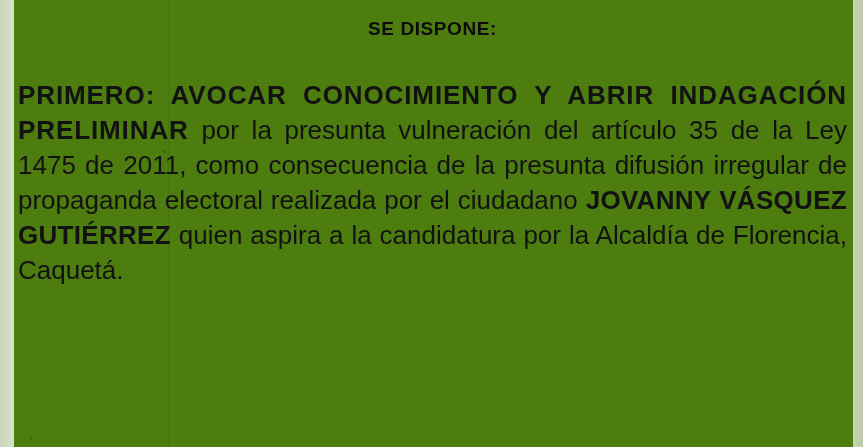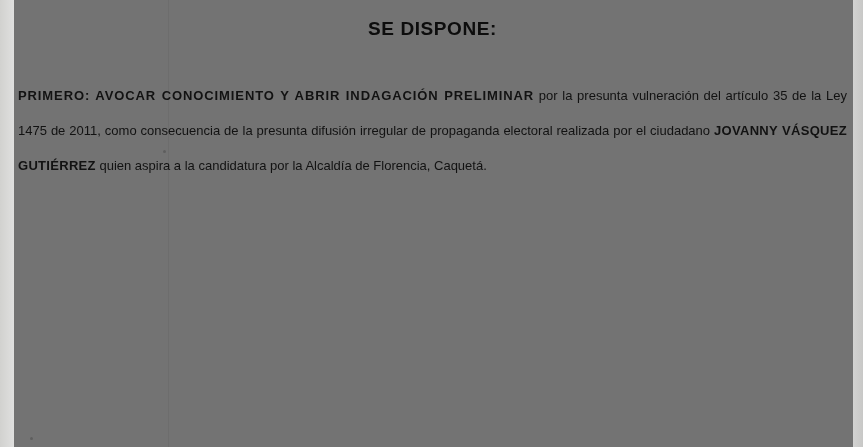--- a/index.html
+++ b/index.html
@@ -13,21 +13,21 @@
     font-family: "Liberation Sans", sans-serif;
     color: #111111;
     overflow: hidden;
     position: relative;
   }
 
   
   .page {
     position: absolute;
     inset: 0;
-    background: #737373;
+    background: #4d7c0f;
   }
   .page::before {
     content: "";
     position: absolute;
     left: 0; top: 0; bottom: 0;
     width: 14px;
     background: linear-gradient(to right, #e9e9e6, #fbfbfa);
     opacity: .8;
   }
   .page::after {
@@ -47,21 +47,21 @@
   .heading {
     text-align: center;
     font-weight: bold;
     font-size: 19px;
     letter-spacing: .6px;
     margin: 8px 0 0 0;
     color: #0d0d0d;
   }
 
   .para {
-    font-size: 13px;
+    font-size: 26px;
     line-height: 35px;
     text-align: justify;
     text-justify: inter-word;
     margin: 0;
     color: #121212;
   }
   .para.first { margin-top: 38px; }
   .para.second { margin-top: 36px; }
 
   .para b {

